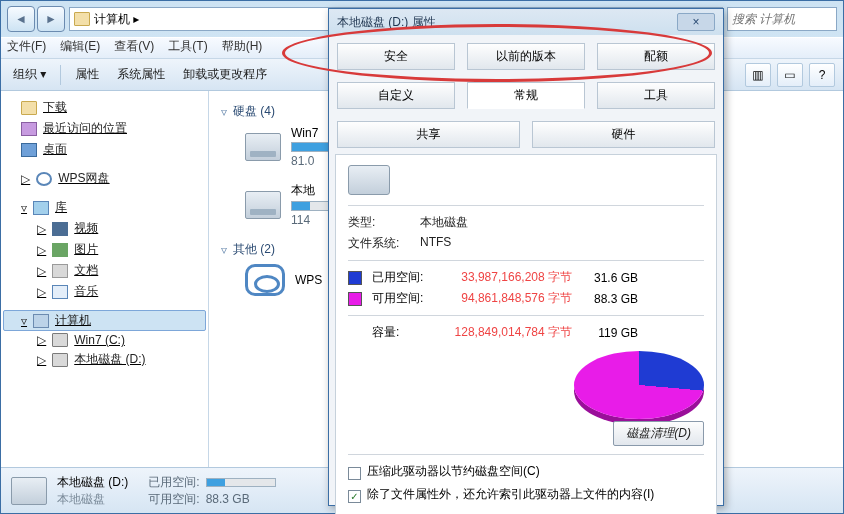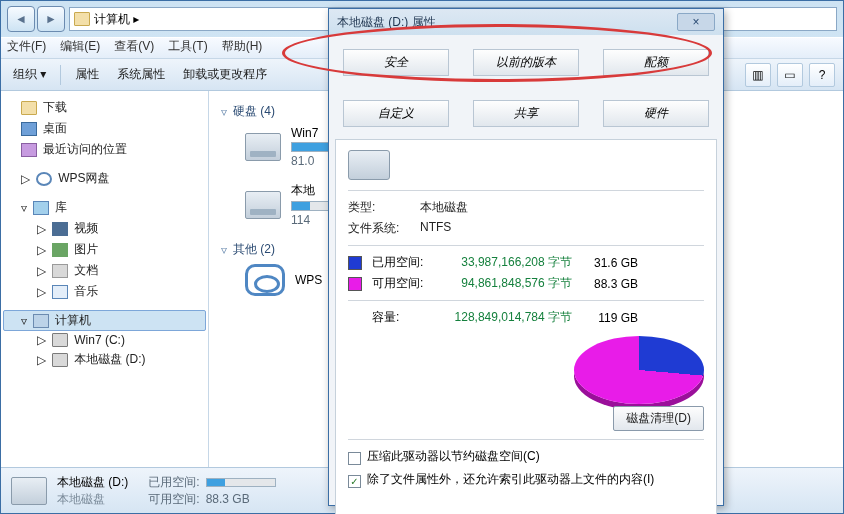--- a/index.html
+++ b/index.html
@@ -18,21 +18,21 @@
 .menubar span { color: #313131; }
 
 .toolbar { height: 32px; background: linear-gradient(#eef4fb,#d6e5f3); border-bottom: 1px solid #b2c9de; display: flex; align-items: center; padding: 0 8px; gap: 10px; }
 .tb-item { display: flex; align-items: center; gap: 4px; color: #1a1a1a; padding: 2px 4px; }
 .tb-sep { width: 1px; height: 20px; background: #b2c9de; }
 .tb-right { margin-left: auto; display: flex; gap: 6px; }
 .tb-iconbtn { width: 26px; height: 24px; border: 1px solid #b2c9de; background: linear-gradient(#fff,#e4eef9); border-radius: 2px; display: flex; align-items: center; justify-content: center; }
 
 .body-area { display: flex; height: 380px; }
 .tree { width: 208px; background: #fff; border-right: 1px solid #c6d7e7; overflow: auto; padding: 6px 2px; }
-.tree .grp { margin-bottom: 8px; }
+.tree .grp { margin-bottom: 8px; text-decoration: underline; }
 .tree .item { display: flex; align-items: center; gap: 6px; padding: 2px 6px 2px 18px; color: #222; white-space: nowrap; }
 .tree .item.sel { background: #cde3f3; border: 1px solid #7da7d9; border-radius: 2px; padding: 1px 5px 1px 17px; }
 .tree .ic { width: 16px; height: 14px; display: inline-block; }
 .ic-download { background: #f3dfa9; border: 1px solid #c9a94f; border-radius: 1px; }
 .ic-desktop { background: #6fa0d8; border: 1px solid #3a6a9c; }
 .ic-recent { background: #c79be0; border: 1px solid #8a5fa2; }
 .ic-cloud { border: 2px solid #5a86b8; border-radius: 50%; background: #fff; width: 14px; height: 12px; }
 .ic-lib { background: #a3d0ec; border: 1px solid #5a86b8; }
 .ic-video { background: #4b6d94; }
 .ic-pic { background: #6aa564; }
@@ -58,43 +58,43 @@
 .sb-icon { width: 36px; height: 28px; background: linear-gradient(#e8eef4,#c3cfdb); border: 1px solid #8a9bab; border-radius: 2px; }
 .sb-txt { display: flex; flex-direction: column; }
 .sb-row { display: flex; gap: 6px; align-items: center; color: #5a6a79; }
 .sb-bar { width: 70px; height: 9px; background: #e4e7ea; border: 1px solid #9eb1c1; position: relative; }
 
 
 .dialog { position: absolute; top: 8px; left: 328px; width: 396px; height: 498px; background: #f1f4f8; border: 1px solid #3b6ea5; box-shadow: 2px 3px 8px rgba(0,0,0,0.3); }
 .dlg-title { height: 26px; background: linear-gradient(#dde8f3,#cde0ef); display: flex; align-items: center; padding: 0 8px; color: #1f3550; }
 .dlg-title .x { margin-left: auto; width: 38px; height: 18px; background: #c7d7e8; color: #2a4a72; text-align: center; border: 1px solid #8aa8c6; border-radius: 2px; line-height: 16px; }
 .tabstrip { display: flex; flex-wrap: wrap; background: #f1f4f8; padding: 2px 2px 0; }
-.tab { flex: 1 0 24%; text-align: center; padding: 4px 2px; background: linear-gradient(#fefefe,#e1e7ed); border: 1px solid #b9c6d3; margin: 12px; font-style: italic; }
+.tab { flex: 1 0 24%; text-align: center; padding: 4px 2px; background: linear-gradient(#fefefe,#e1e7ed); border: 1px solid #b9c6d3; margin: 6px; }
 .tab.active { background: #fff; border-bottom-color: #fff; font-weight: 500; }
 
 .dlg-body { background: #fff; margin: 0 6px 6px; border: 1px solid #c6d1db; padding: 10px 12px; height: 404px; position: relative; }
 .big-drive { width: 42px; height: 30px; background: linear-gradient(#e8eef4,#c3cfdb); border: 1px solid #8a9bab; border-radius: 3px; margin-bottom: 10px; }
 .info-row { display: flex; gap: 14px; margin: 4px 0; color: #222; }
 .info-row .k { width: 58px; }
 .hr { height: 1px; background: #d0d6dd; margin: 8px 0; }
 
 .space-row { display: flex; align-items: center; gap: 10px; margin: 4px 0; }
 .sq { width: 14px; height: 14px; border: 1px solid #555; }
 .sq.used { background: #1f3bd3; }
 .sq.free { background: #e81ce8; }
 .space-row .lbl { width: 60px; }
-.space-row .bytes { width: 130px; text-align: right; color: #15803d; }
+.space-row .bytes { width: 130px; text-align: right; color: #ef4444; }
 .space-row .gb { width: 56px; text-align: right; }
 
 .pie-wrap { display: flex; flex-direction: column; align-items: flex-end; margin: 10px 0 4px; position: relative; }
 .pie { width: 130px; height: 68px; border-radius: 65px / 34px; background: conic-gradient(#1f3bd3 0deg 95deg, #e81ce8 95deg 360deg); box-shadow: 0 6px 0 #9a0f9a; }
 .pie-label { margin-top: 10px; }
 .disk-clean { position: absolute; right: 0; bottom: 0; }
 
-.btn { background: linear-gradient(#fdfdfd,#e2e7ed); border: 1px solid #8a9aab; padding: 3px 12px; border-radius: 2px; color: #222; }
+.btn { background: linear-gradient(#fdfdfd,#e2e7ed); border: 1px solid #8a9aab; padding: 3px 12px; border-radius: 2px; color: #222; font-style: italic; }
 
 .chk-row { display: flex; align-items: flex-end; gap: 6px; margin: 6px 0; }
 .chk { width: 13px; height: 13px; border: 1px solid #7a8a99; background: #fff; display: inline-flex; align-items: center; justify-content: center; }
 .chk.checked::after { content: "✓"; font-size: 10px; color: #2a7a2a; line-height: 10px; }
 
 .dlg-actions { display: flex; justify-content: center; gap: 18px; padding: 6px 0 8px; }
 
 .red-highlight { position: absolute; border: 3px solid #d83a3a; border-radius: 50%; pointer-events: none; }
 .hl1 { top: 24px; left: 282px; width: 430px; height: 58px; }
 </style>
@@ -104,20 +104,21 @@
 <div class="explorer">
   <div class="explorer-header">
     <div class="nav-btns">
       <div class="nav-btn">◄</div>
       <div class="nav-btn">►</div>
     </div>
     <div class="address-bar">
       <span class="addr-icon"></span>
       <span>计算机 ▸</span>
     </div>
+    <input class="search-box" placeholder="搜索 计算机" style="">
   </div>
 
   <div class="menubar">
     <span>文件(F)</span>
     <span>编辑(E)</span>
     <span>查看(V)</span>
     <span>工具(T)</span>
     <span>帮助(H)</span>
   </div>
 
@@ -135,26 +136,26 @@
   </div>
 
   <div class="body-area">
     <div class="tree">
       <div class="grp">
         <div class="item">
             <span class="ic ic-download"></span>
             <span>下载</span>
           </div>
         <div class="item">
+            <span class="ic ic-recent"></span>
+            <span>最近访问的位置</span>
+          </div>
+        <div class="item">
             <span class="ic ic-desktop"></span>
             <span>桌面</span>
-          </div>
-        <div class="item">
-            <span class="ic ic-recent"></span>
-            <span>最近访问的位置</span>
           </div>
       </div>
       <div class="grp">
         <div class="item">▷ <span class="ic ic-cloud"></span><span>WPS网盘</span></div>
       </div>
       <div class="grp">
         <div class="item">▿ <span class="ic ic-lib"></span><span>库</span></div>
         <div class="item" style="padding-left:34px">▷ <span class="ic ic-video"></span><span>视频</span></div>
         <div class="item" style="padding-left:34px">▷ <span class="ic ic-pic"></span><span>图片</span></div>
         <div class="item" style="padding-left:34px">▷ <span class="ic ic-doc"></span><span>文档</span></div>
@@ -238,20 +239,22 @@
 <div class="dialog">
   <div class="dlg-title">
     <span>本地磁盘 (D:) 属性</span>
     <div class="x">×</div>
   </div>
   <div class="tabstrip">
     <div class="tab">安全</div>
     <div class="tab">以前的版本</div>
     <div class="tab">配额</div>
     <div class="tab">自定义</div>
+    <div class="tab active">常规</div>
+    <div class="tab">工具</div>
     <div class="tab">共享</div>
     <div class="tab">硬件</div>
   </div>
 
   <div class="dlg-body">
     <div class="big-drive"></div>
     <div class="hr"></div>
     <div class="info-row">
         <span class="k">类型:</span>
         <span>本地磁盘</span>

